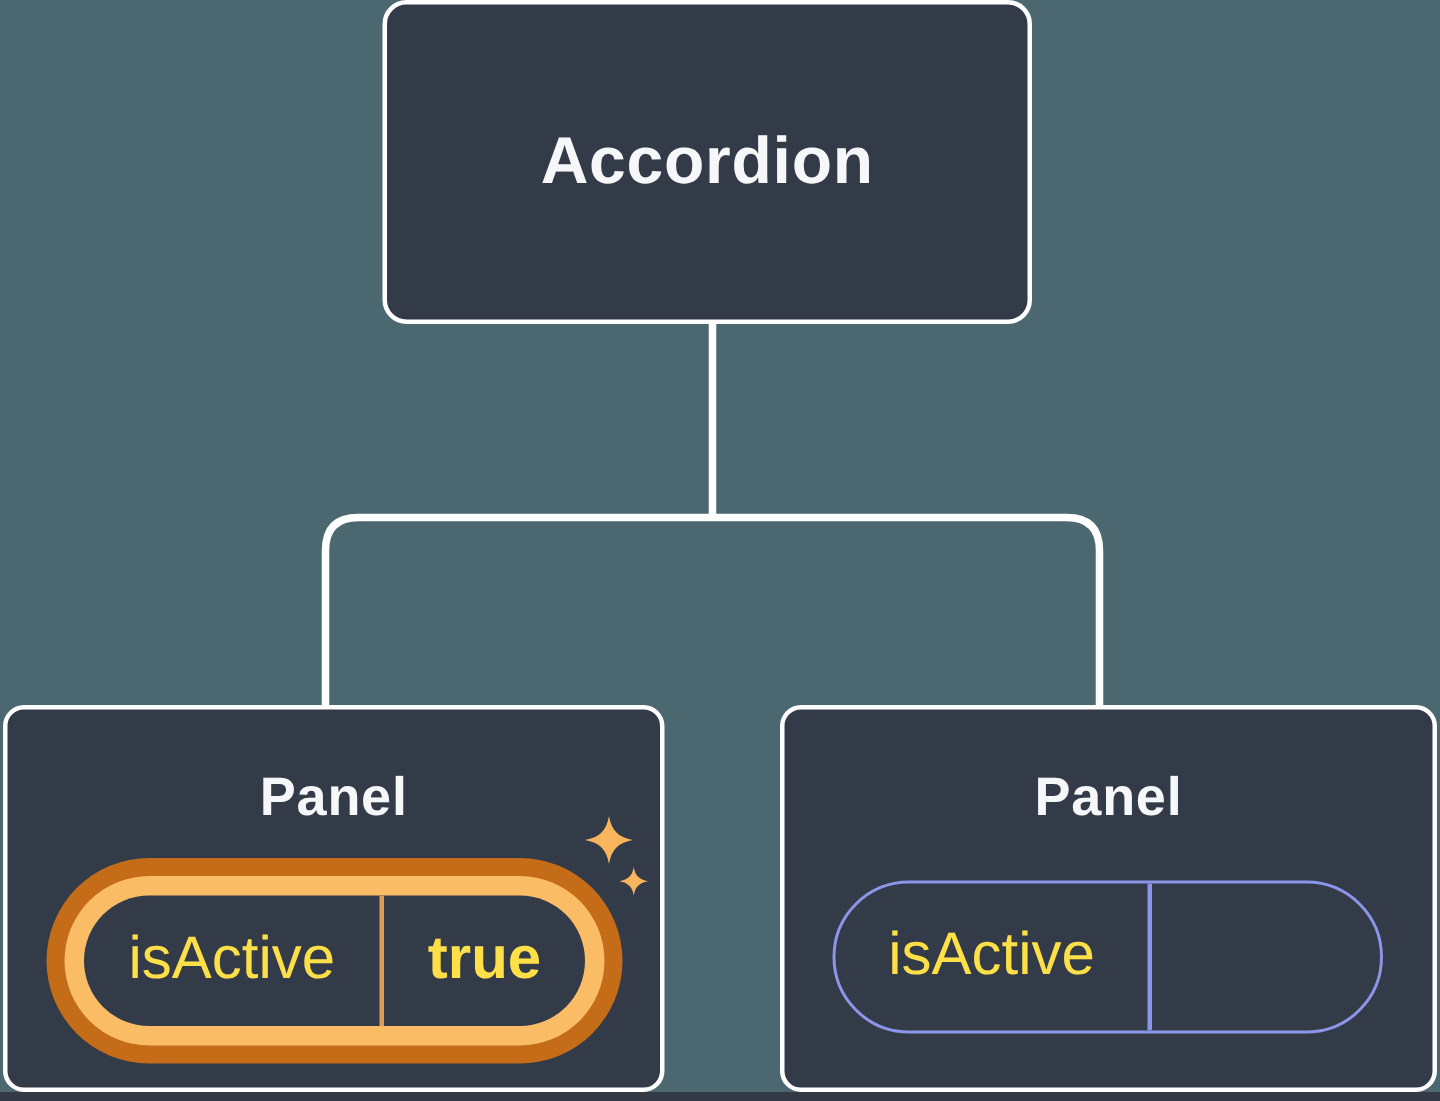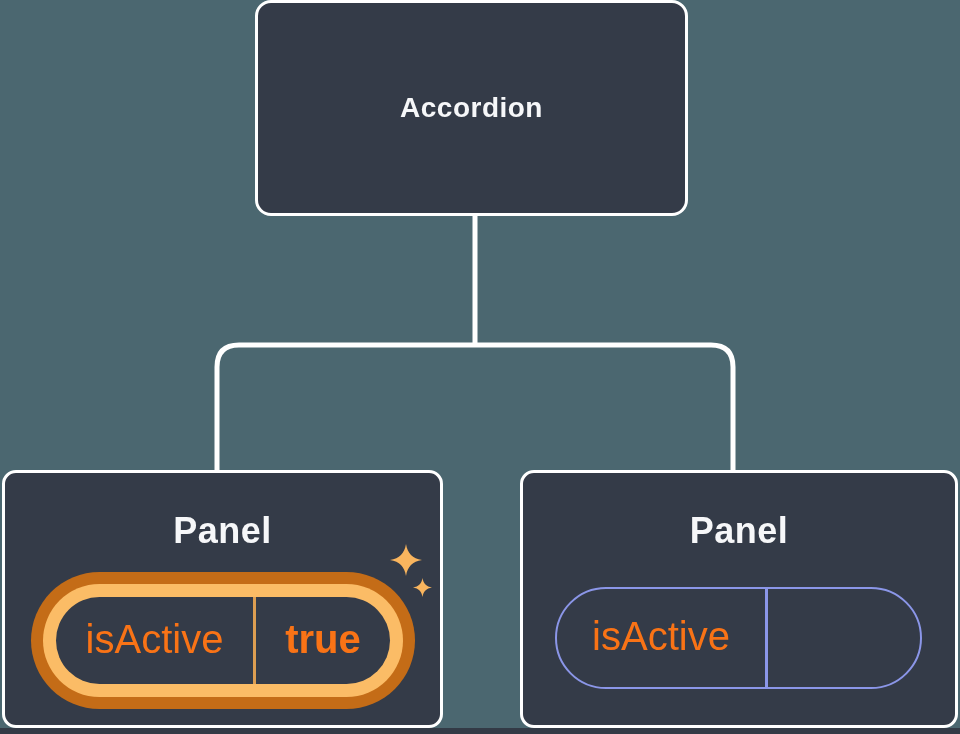--- a/index.html
+++ b/index.html
@@ -26,21 +26,21 @@
   .node-root {
     left: 255px; top: 0px;
     width: 433px; height: 216px;
     border-radius: 16px;
     display: flex;
     align-items: center;
     justify-content: center;
   }
   .root-label {
     color: #f6f7f9;
-    font-size: 28px;
+    font-size: 44px;
     font-weight: 700;
     letter-spacing: 0.5px;
   }
   .node-panel {
     top: 470px;
     height: 258px;
     border-radius: 14px;
   }
   .node-panel-left  { left: 2px;   width: 441px; }
   .node-panel-right { left: 520px; width: 438px; }
@@ -76,21 +76,21 @@
     border-radius: 999px;
     background: #343b48;
     display: flex;
     align-items: stretch;
     overflow: hidden;
   }
   .pill-cell {
     display: flex;
     align-items: center;
     justify-content: center;
-    color: #f97316;
+    color: #fde047;
     font-size: 40px;
     line-height: 1;
     padding-bottom: 4px;
   }
   .pill-cell-name-left  { width: 197px; }
   .pill-cell-value      { flex: 1; }
   .value-true { font-weight: 700; }
   .pill-divider-orange {
     width: 3px;
     background: #dc9e52;

